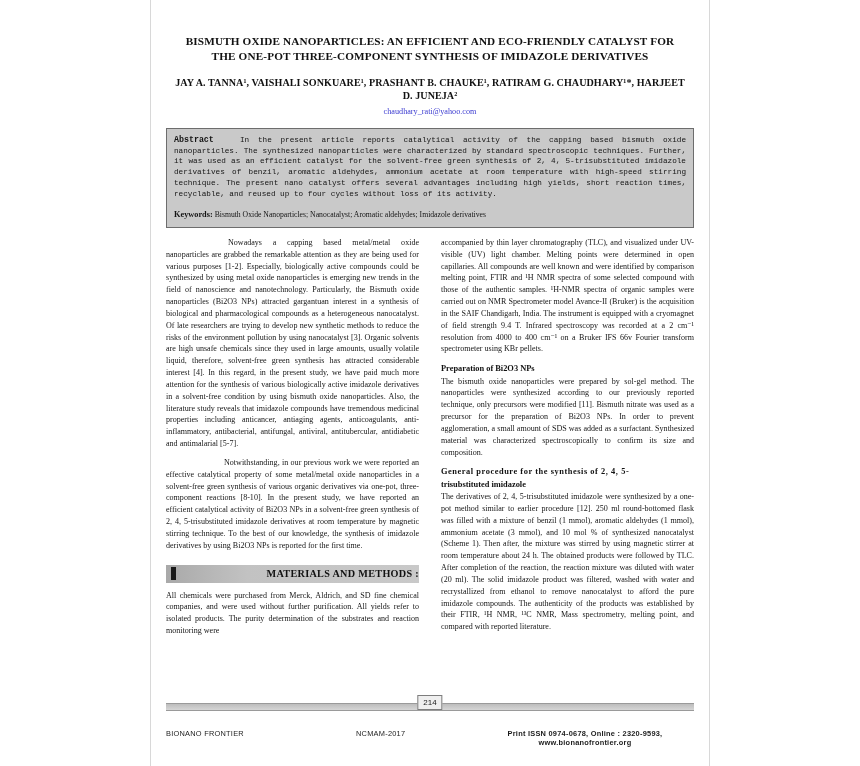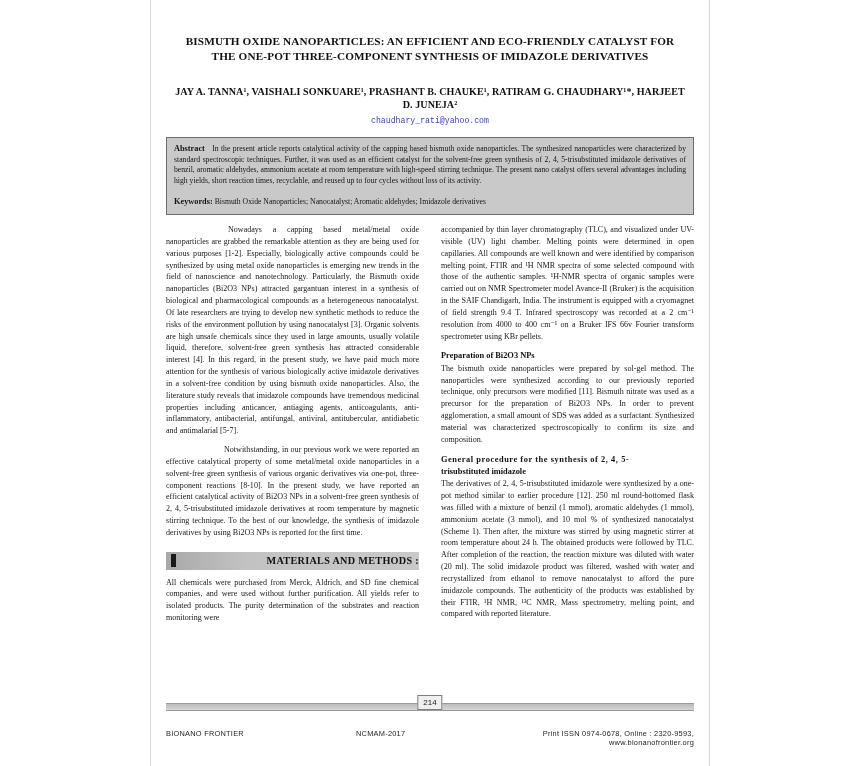--- a/index.html
+++ b/index.html
@@ -53,52 +53,53 @@
     font-size: 11.2px;
     line-height: 1.32;
     letter-spacing: 0.15px;
     margin: 0 14px;
     color: #111;
   }
   .authors {
     font-weight: bold;
     font-size: 10.1px;
     line-height: 1.34;
-    margin: 21px 6px 0 6px;
+    margin: 12px 6px 0 6px;
     color: #111;
     letter-spacing: 0.05px;
   }
   .affil {
     font-weight: bold;
     font-size: 8.1px;
     line-height: 1.35;
     margin: 3px 0 0 0;
     color: #111;
   }
   .email {
     font-size: 8.2px;
     color: #3a3ad0;
     margin: 4px 0 0 0;
-    font-family: Liberation Mono, monospace;
+    font-family: Liberation Serif, serif;
   }
 
   
   .abstract-box {
     margin-top: 12px;
     background: #c9c9c9;
     border: 1px solid #6d6d6d;
     padding: 5px 7px 6px 7px;
     box-sizing: border-box;
   }
   .abstract-text {
     font-size: 7.7px;
     line-height: 1.42;
     text-align: justify;
     margin: 0;
     color: #141414;
+    font-family: Liberation Mono, monospace;
   }
   .abstract-text b { font-size: 8.3px; }
   .keywords {
     font-size: 7.7px;
     line-height: 1.4;
     margin: 9px 0 0 0;
     color: #141414;
   }
   .keywords b { font-size: 8.3px; }
 
@@ -187,21 +188,21 @@
     display: flex;
     align-items: baseline;
     margin-top: 18px;
     font-family: "Liberation Sans", sans-serif;
     font-size: 7.4px;
     color: #1c1c1c;
     letter-spacing: 0.25px;
   }
   .footer-left { width: 190px; }
   .footer-mid { width: 120px; }
-  .footer-right { flex: 1; text-align: right; }
+  .footer-right { flex: 1; text-align: center; font-weight: bold; }
 </style>
 </head>
 <body>
 
 <div class="page">
   <div class="page-frame"></div>
 
   <div class="content">
 
     <div class="title-block">

